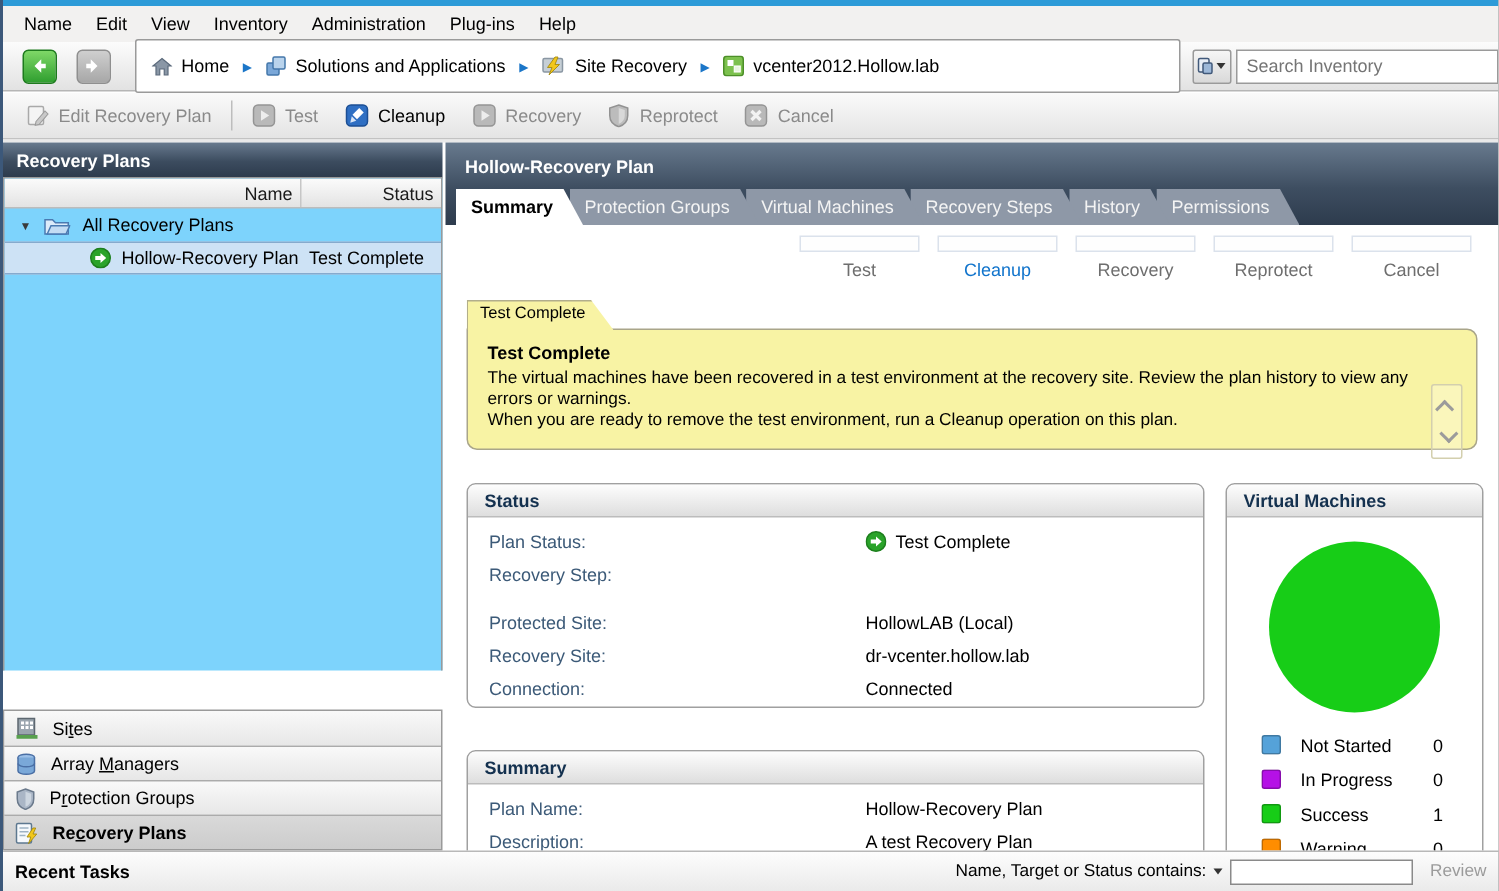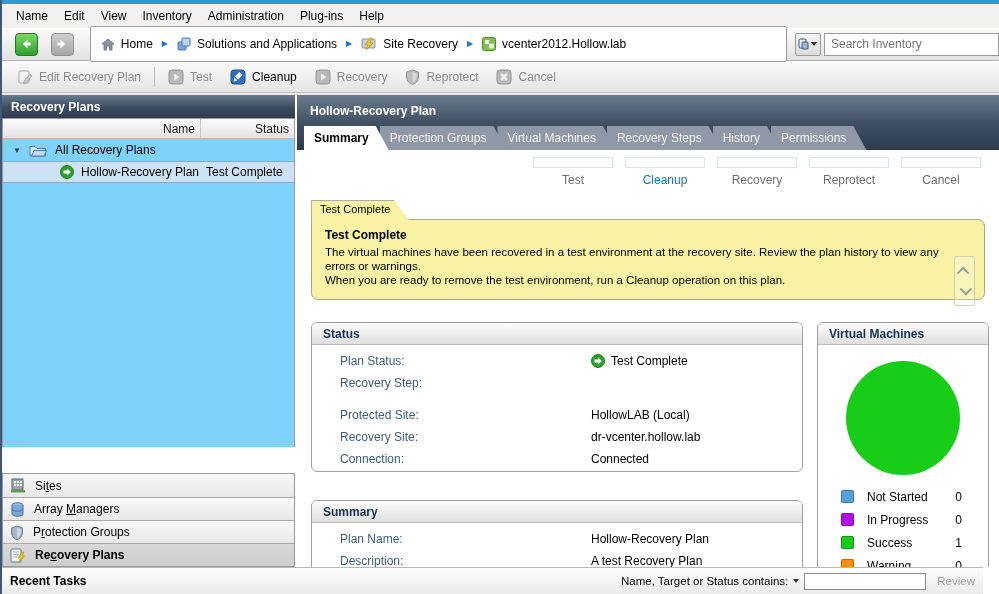--- a/index.html
+++ b/index.html
@@ -16,21 +16,21 @@
   .menu-item { padding:4px 8px; cursor:default; }
 
   .navbar { position:absolute; top:28px; left:0; right:0; height:33px;
     background:linear-gradient(#fcfcfc,#e2e2e2); border-bottom:1px solid #b6b6b6;
     display:flex; align-items:center; }
   .nav-btn { width:23px; height:23px; border-radius:4px; margin-left:13px;
     display:flex; align-items:center; justify-content:center; }
   .nav-btn.back { background:linear-gradient(#7ed867,#2f9e2f); border:1px solid #1d7a1d; }
   .nav-btn.fwd  { background:linear-gradient(#cfcfcf,#a7a7a7); border:1px solid #8f8f8f; }
   .breadcrumb { height:36px; background:#fff; border:1px solid #9a9a9a; border-radius:2px;
-    margin-left:16px; width:700px; display:flex; padding:12px 10px; gap:7px; }
+    margin-left:16px; width:700px; display:flex; align-items:center; padding:12px 10px; gap:7px; }
   .crumb { display:flex; align-items:center; gap:6px; cursor:default; }
   .crumb-sep { color:#1b76c8; font-size:8px; padding:0 2px; }
   .search-group { display:flex; align-items:center; margin-left:8px; }
   .search-btn { width:26px; height:23px; background:linear-gradient(#f6f6f6,#d9d9d9);
     border:1px solid #9a9a9a; border-radius:2px; display:flex; align-items:center; justify-content:center; gap:2px; }
   .caret-down { width:0; height:0; border-left:3px solid transparent; border-right:3px solid transparent; border-top:4px solid #333; }
   .search-input { width:175px; height:23px; border:1px solid #9a9a9a; margin-left:3px;
     padding:0 6px; font-family:"Liberation Sans",sans-serif; font-size:12px; color:#3b82f6; }
 
   .toolbar { position:absolute; top:62px; left:0; right:0; height:31px;
@@ -97,35 +97,35 @@
     display:flex; flex-direction:column; align-items:center; justify-content:space-evenly; }
   .chev { width:9px; height:9px; border-left:2px solid #9b9b9b; border-top:2px solid #9b9b9b; }
   .chev.up { transform:rotate(45deg) translateY(2px); }
   .chev.down { transform:rotate(-135deg) translateY(2px); }
 
   .box { position:absolute; border:1px solid #a0a0a0; border-radius:6px; background:#fff; overflow:hidden; }
   .box-hdr { height:22px; background:linear-gradient(#fdfdfd,#dedede); border-bottom:1px solid #bcbcbc;
     display:flex; align-items:center; padding:0 11px; font-weight:bold; color:#14314f; }
   .box-body { padding:5px 14px; }
   .frow { height:22px; line-height:22px; display:flex; }
-  .flabel { width:251px; color:#3c5a78;margin-left:14px; }
+  .flabel { width:251px; color:#3c5a78; }
   .fvalue { color:#000; display:flex; align-items:center; gap:6px; }
   .fspacer { height:10px; }
   #status-box { top:172px; left:14px; width:492px; height:150px; }
   #summary-box { top:350px; left:14px; width:492px; height:120px; }
   #vm-box { top:172px; left:520px; width:172px; height:280px; }
   .pie { width:114px; height:114px; border-radius:50%; margin:16px auto 0; }
   .legend { margin-top:10px; }
   .lrow { height:23px; display:flex; align-items:center; padding:0 26px 0 23px; }
   .lsw { width:13px; height:13px; border-radius:2px; border:1px solid rgba(0,0,0,.25); }
   .llab { flex:1; margin-left:13px; }
   .lcount { text-align:right; }
 
   
-  .bottom-bar { position:absolute; bottom:0; left:0; right:16px; height:27px;
+  .bottom-bar { position:absolute; bottom:0; left:0; right:0; height:27px;
     background:linear-gradient(#fdfdfd,#eaeaea); border-top:1px solid #b8b8b8;
     display:flex; align-items:center; padding:0 8px; }
   .bb-title { font-weight:bold; }
   .bb-filter { margin-left:auto; display:flex; align-items:center; gap:5px; font-size:11.5px; }
   .bb-input { width:122px; height:17px; border:1px solid #8a8a8a; font-family:"Liberation Sans",sans-serif; }
   .bb-clear { color:#9b9b9b; padding-left:6px; }
 
   .icon { display:inline-flex; flex:none; }
 </style>
 </head>

